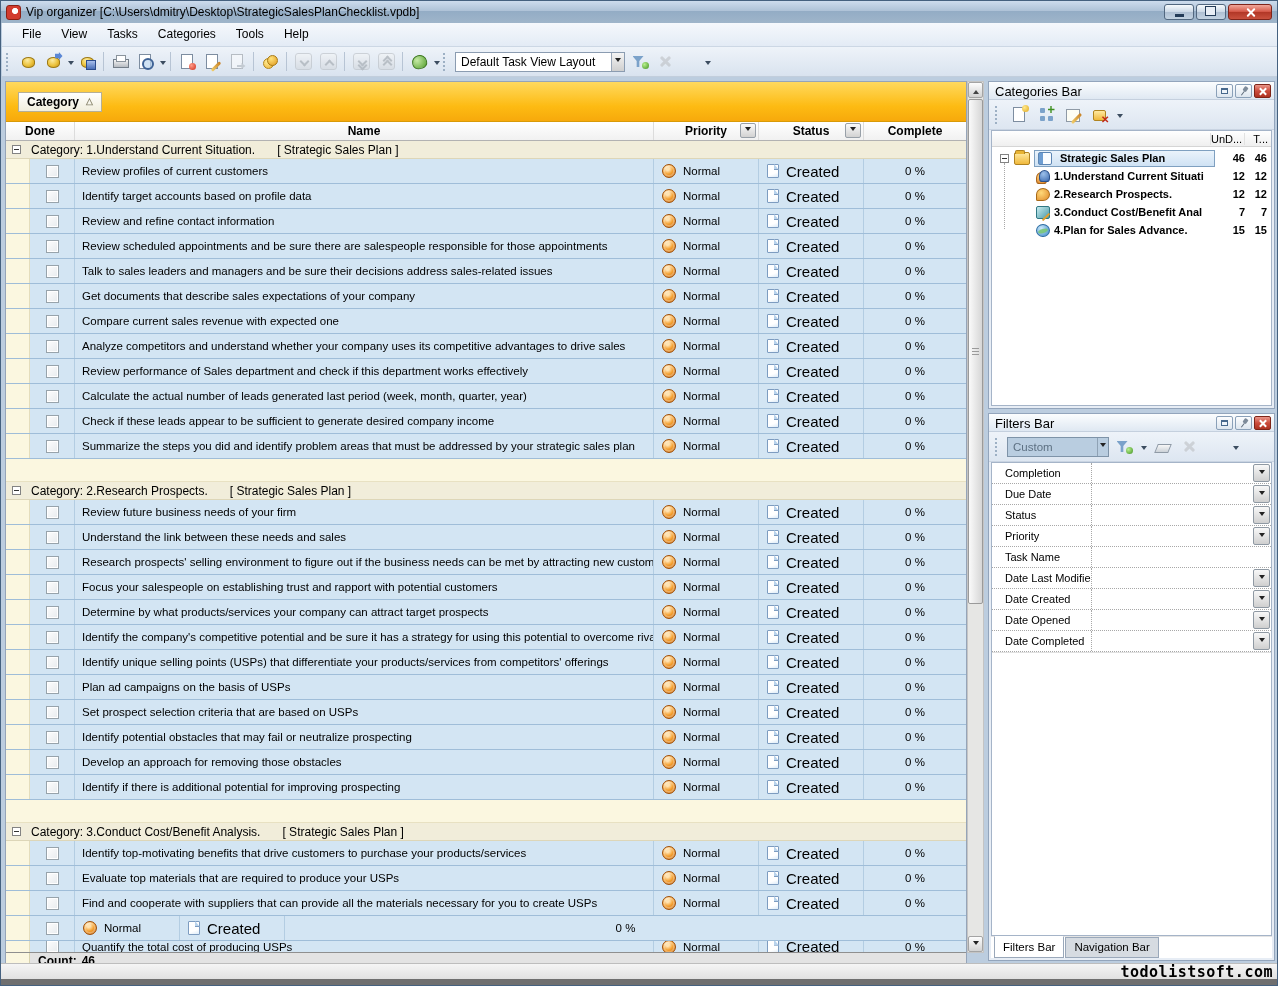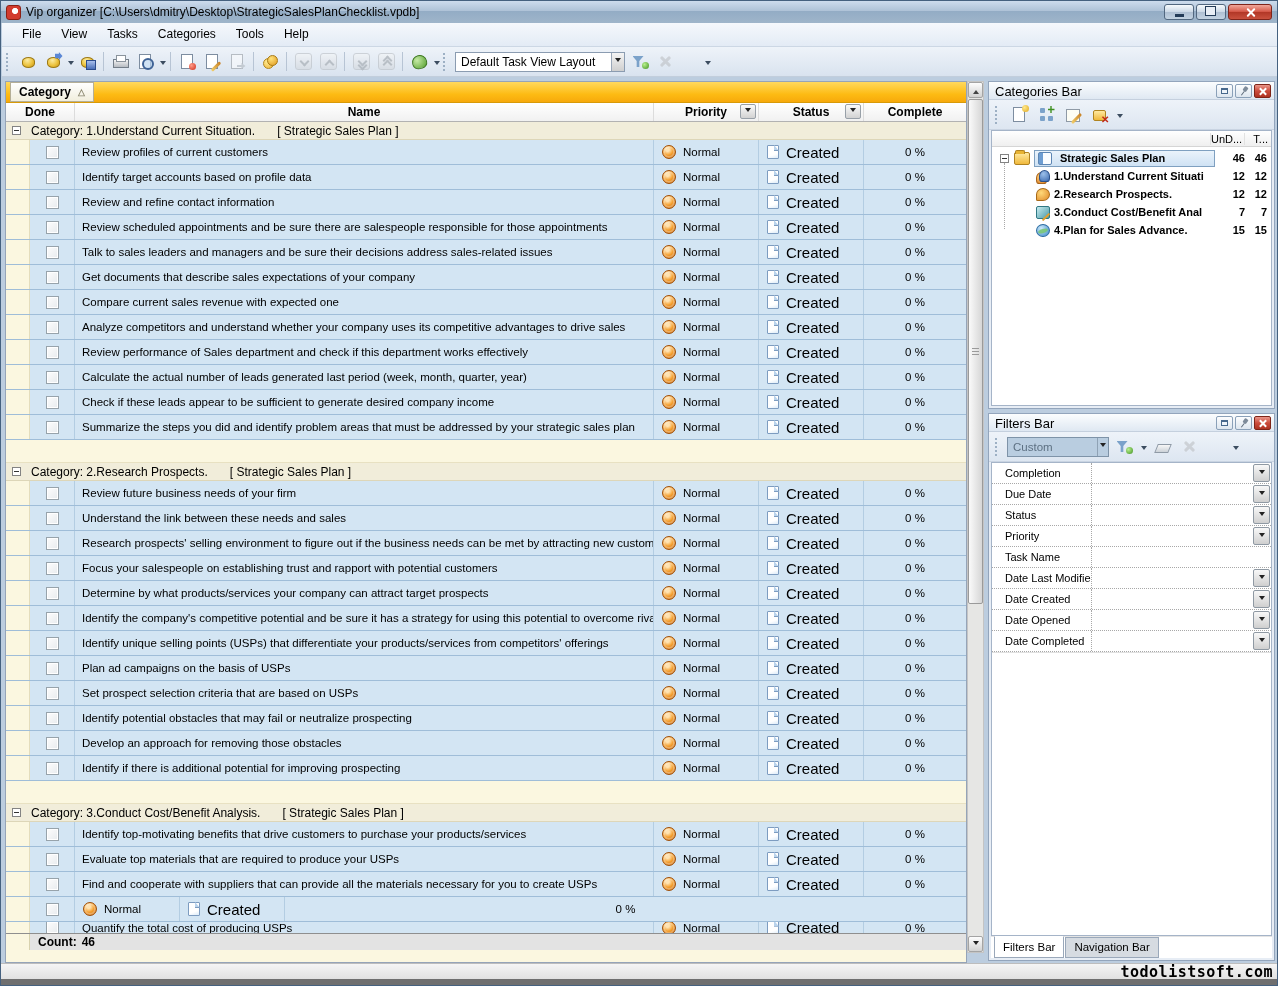--- a/index.html
+++ b/index.html
@@ -73,21 +73,21 @@
   .ic.cat-new::after{content:"";position:absolute;right:-1px;top:-1px;width:7px;height:7px;border-radius:50%;background:radial-gradient(circle at 35% 35%,#ffe98c,#e0a81e)}
   .ic.cat-sub::before{content:"";position:absolute;left:2px;top:2px;width:5px;height:5px;background:#7ba2ca;box-shadow:0 8px 0 #7ba2ca,8px 8px 0 #7ba2ca;border-radius:1px}
   .ic.cat-sub::after{content:"";position:absolute;right:0;top:0;width:7px;height:7px;background:#3f9020;clip-path:polygon(40% 0,60% 0,60% 40%,100% 40%,100% 60%,60% 60%,60% 100%,40% 100%,40% 60%,0 60%,0 40%,40% 40%)}
   .ic.cat-edit::before{content:"";position:absolute;left:1px;top:3px;width:12px;height:11px;background:#fdfdf4;border:1px solid #8f9aa6}
   .ic.cat-edit::after{content:"";position:absolute;right:-1px;bottom:3px;width:13px;height:3px;border-radius:2px;background:linear-gradient(90deg,#f2cf6a,#c77f24);transform:rotate(-45deg)}
   .ic.cat-del::before{content:"";position:absolute;left:1px;top:4px;width:11px;height:9px;background:linear-gradient(#ffe9a0,#efb83c);border:1px solid #b08420;border-radius:2px}
   .ic.cat-del::after{content:"✕";position:absolute;right:-1px;bottom:-2px;color:#c22918;font-size:10px;font-weight:bold}
 
   
   .grid{position:absolute;left:4px;top:80px;width:962px;height:882px;background:#fbf7e0;border:1px solid #95a4b8}
-  .group-band{height:21px;background:linear-gradient(180deg,#ffd95e,#fdbb13 62%,#f7a90b);display:flex;padding-left:4px;border-bottom:1px solid #d89a08}
+  .group-band{height:40px;background:linear-gradient(180deg,#ffd95e,#fdbb13 62%,#f7a90b);display:flex;align-items:center;padding-left:12px;border-bottom:1px solid #d89a08}
   .groupby-btn{height:20px;background:linear-gradient(#ffffff,#f1eedd);border:1px solid #b5af96;display:flex;align-items:center;gap:7px;padding:0 8px;font-weight:bold;font-size:12px}
   .sort-tri{font-size:9px;color:#8e8a72;line-height:1}
   .col-header{height:19px;display:flex;background:linear-gradient(#ffffff,#f1f1f1);border-bottom:1px solid #b2b2b2;font-weight:bold;font-size:12px}
   .col-header>div{display:flex;align-items:center;justify-content:center;position:relative;border-right:1px solid #dcdcdc}
   .ch-done{width:69px}.ch-name{width:579px}.ch-pri{width:105px}.ch-status{width:105px}.ch-comp{flex:1;border-right:none!important}
   .filter-btn{position:absolute;right:2px;top:1px;width:16px;height:15px;border:1px solid #98a0a8;border-radius:2px;
     background:linear-gradient(#fafafa,#d2d2d2);display:flex;align-items:center;justify-content:center}
   .grid-body{height:811px;overflow:hidden;background:#fbf7e0}
   .group-row{height:18px;display:flex;align-items:center;background:#f1edda;border-bottom:1px solid #ddd6b8;font-size:12px;padding-left:6px}
   .expander{width:9px;height:9px;border:1px solid #838383;background:#fff;position:relative;flex:none}

